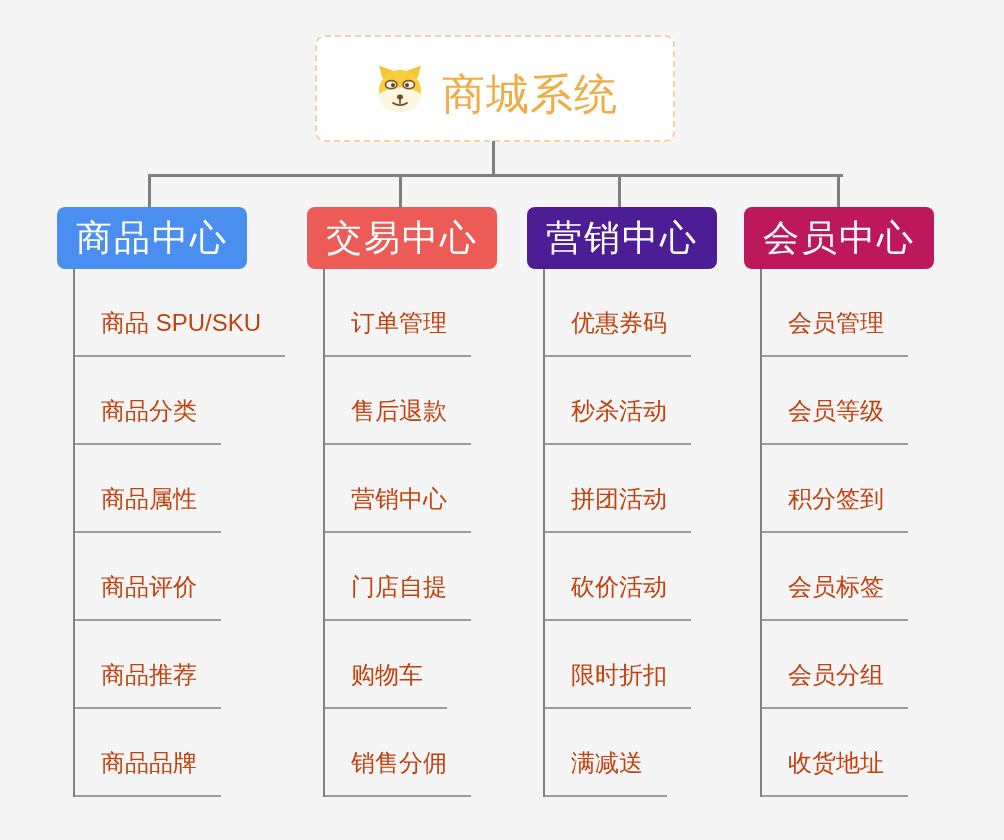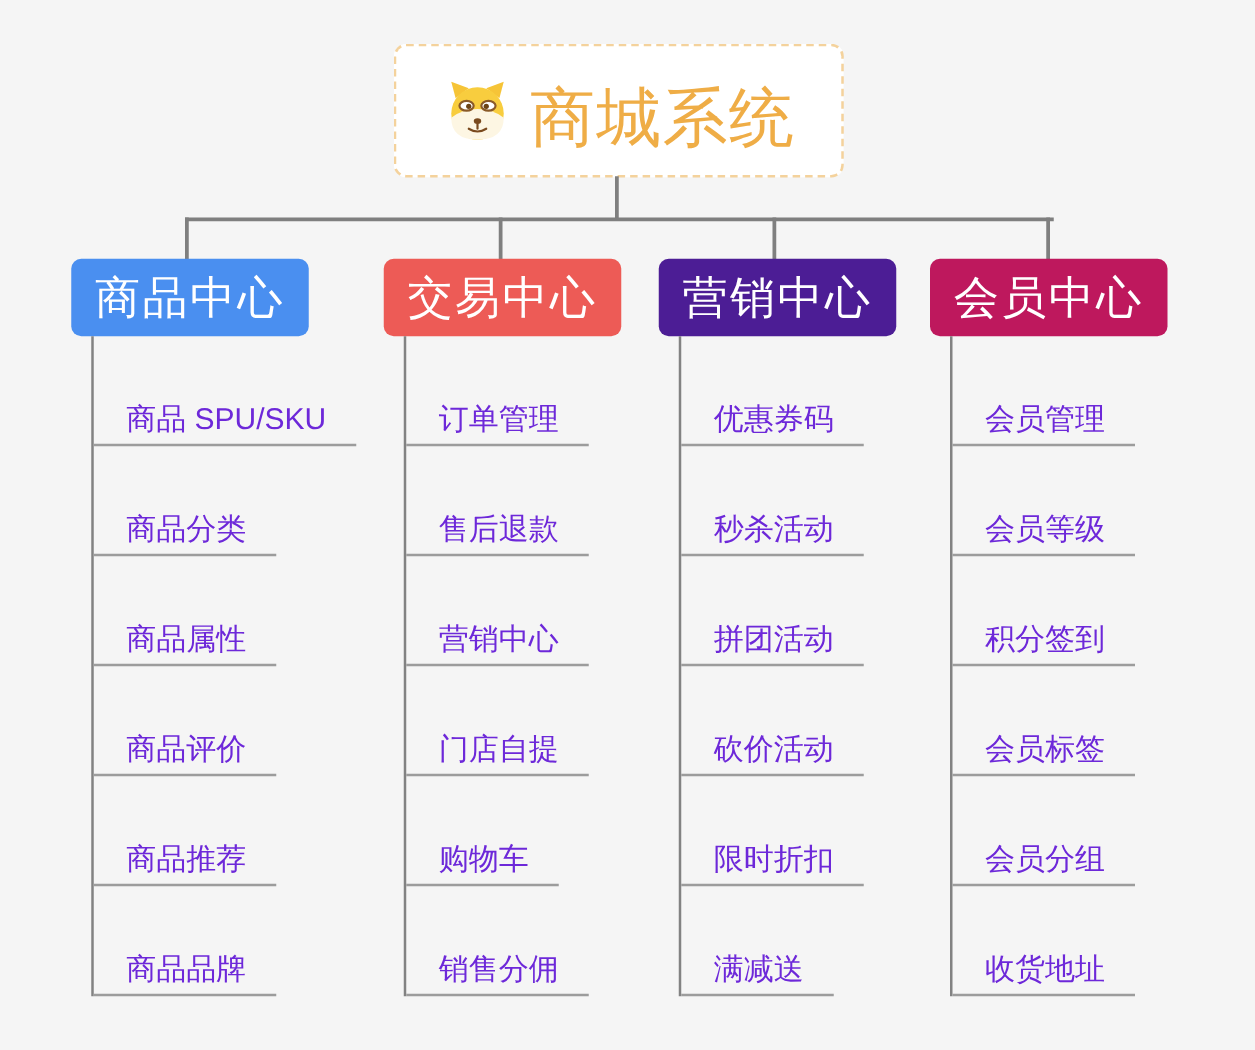--- a/index.html
+++ b/index.html
@@ -7,21 +7,21 @@
     width:1004px;height:840px;position:relative;overflow:hidden;
     background:#f5f5f5;
     font-family:"Liberation Sans","DejaVu Sans",sans-serif;
   }
   
   .root-node{
     position:absolute;left:315px;top:35px;width:360px;height:107px;
     background:#ffffff;border:2px dashed #f4d29c;border-radius:10px;
     box-sizing:border-box;display:flex;align-items:center;justify-content:center;gap:14px;
   }
-  .root-title{font-size:52px;color:#efad46;letter-spacing:1px;white-space:nowrap;margin-top:12px;}
+  .root-title{font-size:43px;color:#efad46;letter-spacing:1px;white-space:nowrap;margin-top:12px;}
   .root-icon{width:56px;height:56px;flex:0 0 auto;}
   
   .line{position:absolute;background:#7f7f7f;}
   .stub-root{left:492px;top:141px;width:3px;height:35px;}
   .h-line{left:148px;top:174px;width:695px;height:3px;}
   .stub-b0{left:148px;top:174px;width:3px;height:36px;}
   .stub-b1{left:399px;top:174px;width:3px;height:36px;}
   .stub-b2{left:618px;top:174px;width:3px;height:36px;}
   .stub-b3{left:837px;top:174px;width:3px;height:36px;}
   
@@ -34,22 +34,22 @@
     height:62px;border-radius:8px;display:flex;align-items:center;justify-content:center;
     box-sizing:border-box;
   }
   .branch-label{font-size:36px;color:#ffffff;letter-spacing:2px;white-space:nowrap;}
   .item-list{
     margin-left:16px;border-left:2px solid #828282;
   }
   .item-row{height:88px;display:flex;align-items:flex-end;}
   .item-label{
     display:inline-block;white-space:nowrap;
-    font-size:24px;color:#6d28d9;
-    padding:0 24px 4px 26px;
+    font-size:24px;color:#c2410c;
+    padding:0 24px 16px 26px;
     border-bottom:2px solid #9c9c9c;
   }
 </style>
 </head>
 <body>
 
 <div class="root-node">
   <svg class="root-icon" viewBox="0 0 64 64" aria-hidden="true">
 
     <path d="M12 20 L8 5 L24 11 Z" fill="#f6c437"></path>

